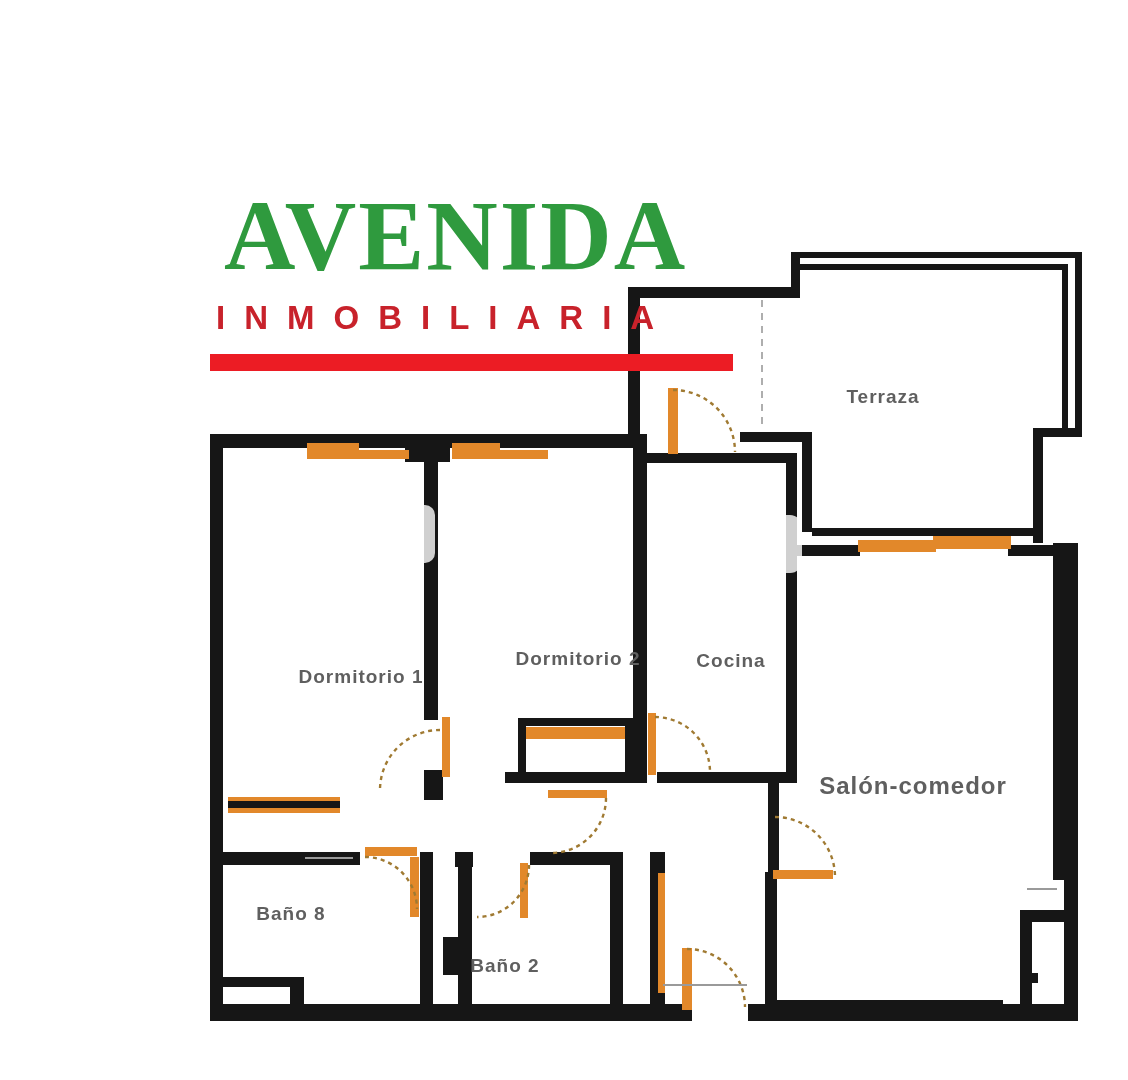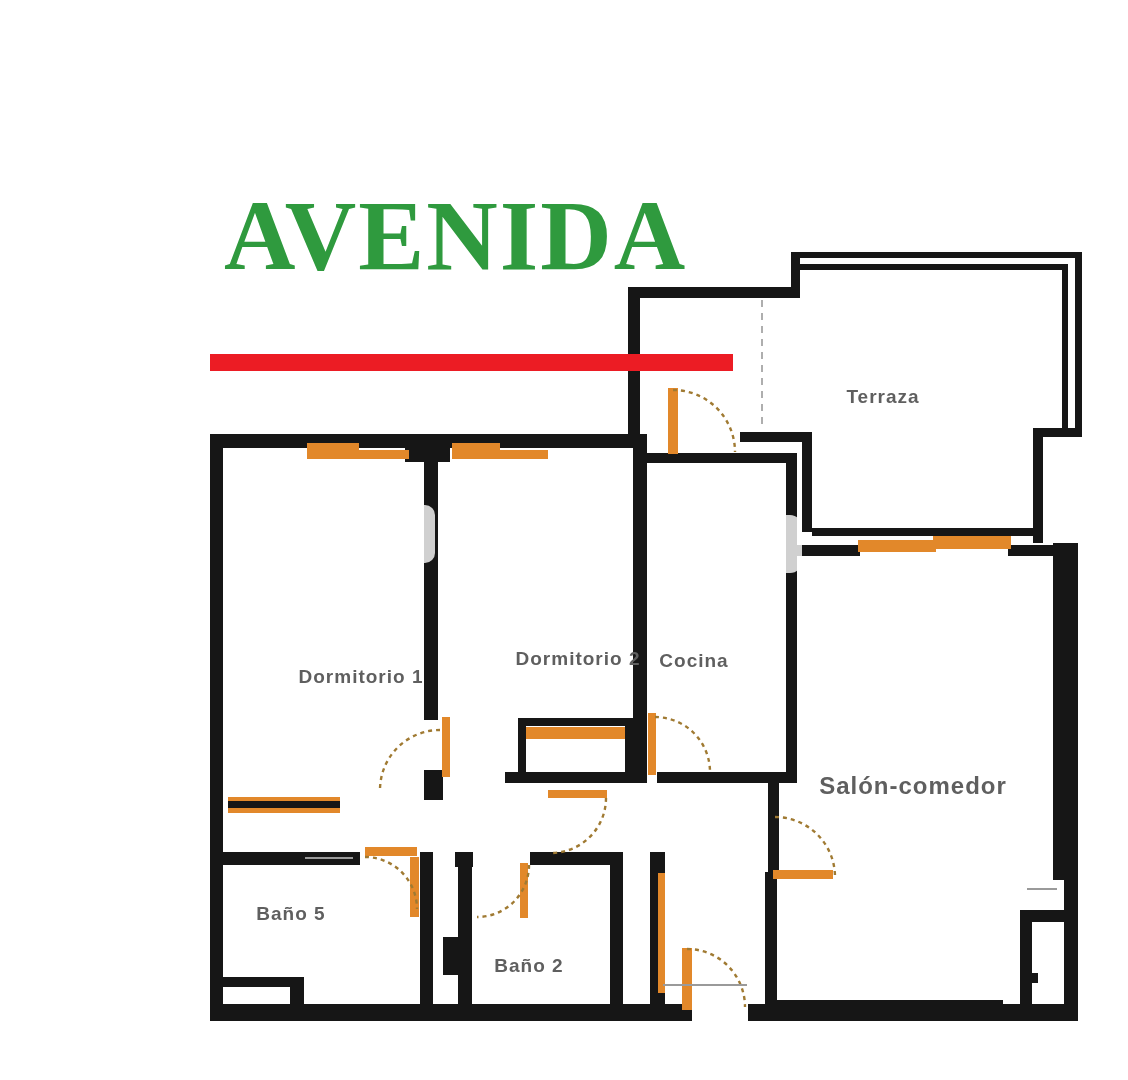--- a/index.html
+++ b/index.html
@@ -33,24 +33,24 @@
   .wm{fill:rgba(255,255,255,0.8);}
   
   .room-label{
     position:absolute;transform:translate(-50%,-50%);z-index:4;
     color:var(--label-gray,#5f5f5f);font-size:19px;font-weight:bold;
     letter-spacing:1px;white-space:nowrap;
   }
   .lbl-terraza{left:883px;top:397px;}
   .lbl-dorm1{left:361px;top:677px;}
   .lbl-dorm2{left:578px;top:659px;}
-  .lbl-cocina{left:694px;top:661px;}
+  .lbl-cocina{left:731px;top:661px;}
   .lbl-salon{left:913px;top:786px;font-size:24px;}
   .lbl-bano1{left:291px;top:914px;}
-  .lbl-bano2{left:529px;top:966px;}
+  .lbl-bano2{left:505px;top:966px;}
 </style>
 </head>
 <body>
 
 <div class="canvas">
 
   <svg class="plan" width="1128" height="1080" viewBox="0 0 1128 1080">
 
     <g>
 
@@ -161,23 +161,24 @@
     </g>
 
     <g>
       <rect class="wm" x="393" y="505" width="42" height="58" rx="10"></rect>
       <rect class="wm" x="752" y="515" width="50" height="58" rx="12"></rect>
     </g>
   </svg>
 
   <div class="logo">
     <div class="brand">AVENIDA</div>
+    <div class="subtitle">INMOBILIARIA</div>
     <div class="redbar"></div>
   </div>
 
   <div class="room-label lbl-terraza">Terraza</div>
   <div class="room-label lbl-dorm1">Dormitorio 1</div>
   <div class="room-label lbl-dorm2">Dormitorio 2</div>
   <div class="room-label lbl-cocina">Cocina</div>
   <div class="room-label lbl-salon">Salón-comedor</div>
-  <div class="room-label lbl-bano1">Baño 5</div>
+  <div class="room-label lbl-bano1">Baño 8</div>
   <div class="room-label lbl-bano2">Baño 2</div>
 </div>
 
 </body></html>

